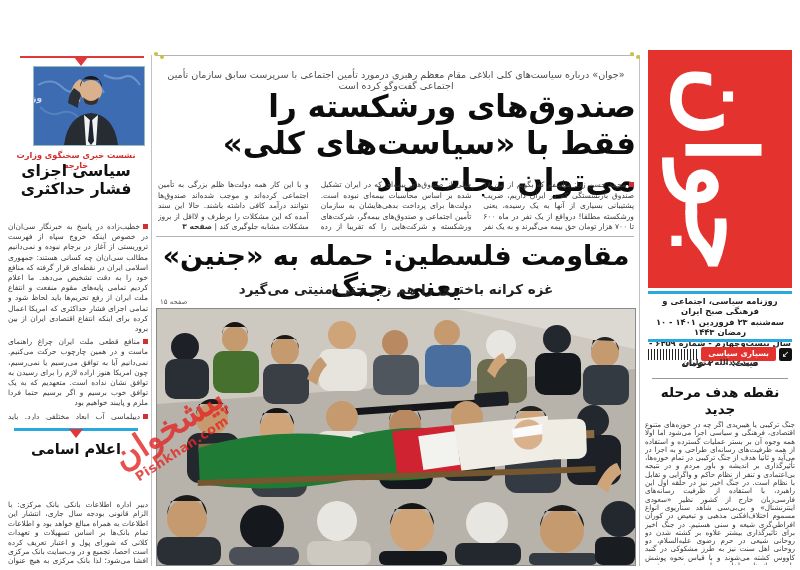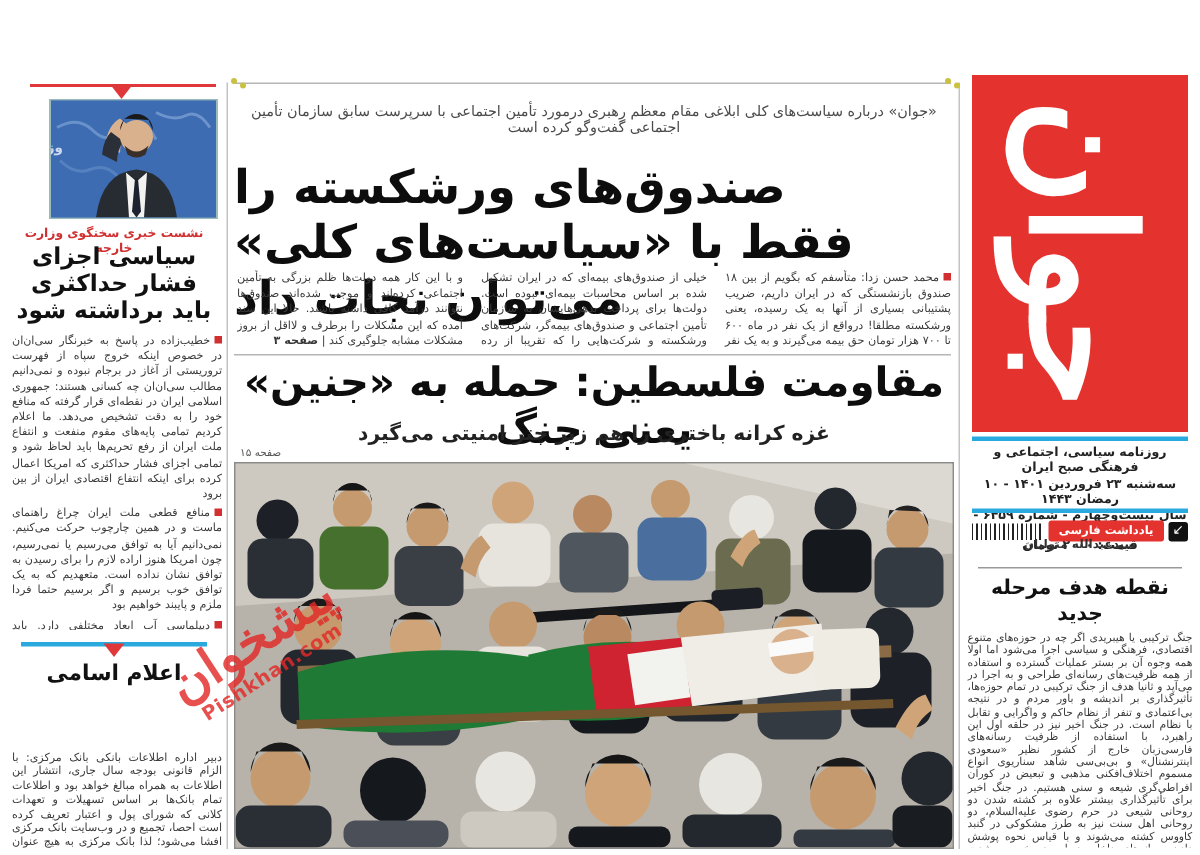--- a/index.html
+++ b/index.html
@@ -43,22 +43,22 @@
     font-size:8px; font-weight:bold; color:#333; }
   .author-line { left:652px; top:378px; width:136px; height:1px; background:#999; }
   .note-head { left:644px; top:384px; width:152px; text-align:center;
     font-size:13.5px; font-weight:bold; line-height:16.5px; color:#111; }
   .note-body { left:645px; top:421px; width:150px; height:144px; overflow:hidden;
     font-size:7.2px; line-height:8.3px; text-align:justify; color:#3a3a3a; }
 
   
   .kicker { left:160px; top:69px; width:472px; text-align:center;
     font-size:9.6px; font-weight:normal; color:#4c4c4c; }
-  .lead-head { left:156px; top:88px; width:480px; text-align:left;
-    font-size:31px; font-weight:bold; line-height:37px; color:#0d0d0d;margin-top:19px; }
+  .lead-head { left:156px; top:88px; width:480px; text-align:right;
+    font-size:31px; font-weight:bold; line-height:37px; color:#0d0d0d; }
   .lead-cols { left:158px; top:180px; width:476px; height:54px; display:flex;
     gap:12px; overflow:hidden; }
   .lead-col { flex:1; font-size:7.5px; line-height:10.6px; text-align:justify; color:#3a3a3a; }
   .bullet-sq { display:inline-block; width:5px; height:5px; background:#d23030; margin-left:3px; }
   .pal-head { left:156px; top:240px; width:480px; text-align:center;
     font-size:27px; font-weight:bold; color:#0d0d0d; }
   .pal-sub { left:156px; top:281px; width:480px; text-align:center;
     font-size:13.5px; font-weight:bold; color:#222; }
   .pal-page { left:160px; top:298px; font-size:7px; color:#555; }
   .photo-main { left:156px; top:308px; width:480px; height:258px; border:1px solid #8a8a8a; background:#b6b1a8; }
@@ -102,21 +102,21 @@
 <div class="abs mast-info">
   <div>روزنامه سیاسی، اجتماعی و فرهنگی صبح ایران</div>
   <div>سه‌شنبه ۲۳ فروردین ۱۴۰۱ - ۱۰ رمضان ۱۴۴۳</div>
   <div>سال بیست‌وچهارم - شماره ۶۴۵۹ - ۱۶ صفحه</div>
   <div>قیمت: ۲۰۰۰ تومان</div>
 </div>
 <div class="abs hline-cyan" style="left:648px; top:339px; width:144px;"></div>
 
 <div class="abs barcode-row">
   <div class="note-icon">↙</div>
-  <div class="note-flag">یادداشت فارسی</div>
+  <div class="note-flag">بسیاری سیاسی</div>
   <div class="barcode"></div>
 </div>
 <div class="abs note-author">سیدعبدالله متولیان</div>
 <div class="abs author-line"></div>
 <div class="abs note-head">
   <div>نقطه هدف مرحله جدید</div>
 </div>
 <div class="abs note-body">
   <span>جنگ ترکیبی یا هیبریدی اگر چه در حوزه‌های متنوع اقتصادی، فرهنگی و سیاسی اجرا می‌شود اما اولا همه وجوه آن بر بستر عملیات گسترده و استفاده از همه ظرفیت‌های رسانه‌ای طراحی و به اجرا در می‌آید و ثانیا هدف از جنگ ترکیبی در تمام حوزه‌ها، تأثیرگذاری بر اندیشه و باور مردم و در نتیجه بی‌اعتمادی و تنفر از نظام حاکم و واگرایی و تقابل با نظام است. در جنگ اخیر نیز در حلقه اول این راهبرد، با استفاده از ظرفیت رسانه‌های فارسی‌زبان خارج از کشور نظیر «سعودی اینترنشنال» و بی‌بی‌سی شاهد سناریوی انواع مسموم اختلاف‌افکنی مذهبی و تبعیض در کوران افراطی‌گری شیعه و سنی هستیم. در جنگ اخیر برای تأثیرگذاری بیشتر علاوه بر کشته شدن دو روحانی شیعی در حرم رضوی علیه‌السلام، دو روحانی اهل سنت نیز به طرز مشکوکی در گنبد کاووس کشته می‌شوند و با قیاس نحوه پوشش دادن رسانه‌های داخلی درباره دو خبر بر شدت آتش‌افروزی در جنگ مذهبی می‌افزایند. | </span>
 </div>
@@ -255,21 +255,20 @@
     <path d="M30 78 q4 -30 27 -32 q23 2 27 32z" fill="#272c33"></path>
     <path d="M50 48 l7 6 7 -6 -2 30 -10 0z" fill="#f2f2f0"></path>
     <path d="M56 52 l2 0 2 22 -3 4 -3 -4z" fill="#1c2230"></path>
   </svg>
 </div>
 
 <div class="abs fm-caption">نشست خبری سخنگوی وزارت خارجه</div>
 <div class="abs fm-head">
   <div>سیاسی اجزای</div>
   <div>فشار حداکثری</div>
-  <div>باید برداشته شود</div>
 </div>
 <div class="abs fm-body">
   <p><span class="bullet-sq"></span><span>خطیب‌زاده در پاسخ به خبرنگار سی‌ان‌ان در خصوص اینکه خروج سپاه از فهرست تروریستی از آغاز در برجام نبوده و نمی‌دانیم مطالب سی‌ان‌ان چه کسانی هستند: جمهوری اسلامی ایران در نقطه‌ای قرار گرفته که منافع خود را به دقت تشخیص می‌دهد. ما اعلام کردیم تمامی پایه‌های مقوم منفعت و انتفاع ملت ایران از رفع تحریم‌ها باید لحاظ شود و تمامی اجزای فشار حداکثری که امریکا اعمال کرده برای اینکه انتفاع اقتصادی ایران از بین برود</span></p>
   <p><span class="bullet-sq"></span><span>منافع قطعی ملت ایران چراغ راهنمای ماست و در همین چارچوب حرکت می‌کنیم. نمی‌دانیم آیا به توافق می‌رسیم یا نمی‌رسیم، چون امریکا هنوز اراده لازم را برای رسیدن به توافق نشان نداده است. متعهدیم که به یک توافق خوب برسیم و اگر برسیم حتما فردا ملزم و پایبند خواهیم بود</span></p>
   <p><span class="bullet-sq"></span><span>دیپلماسی آب ابعاد مختلفی دارد. باید گفت‌وگوهای جدی بین کشورهای منطقه انجام شود و مدیریت مشترک آب‌های مرزی در این مناطق داشته باشیم. آب‌ها میراث همه ما در این منطقه است. صرف مرزهای جغرافیایی نمی‌تواند تعیین‌کننده مدیریت آنها باشد</span></p>
 </div>
 
 <div class="abs divider2">
   <div class="hline-cyan" style="width:124px;"></div>
   <div class="tri-red" style="margin:-2px auto 0;"></div>

